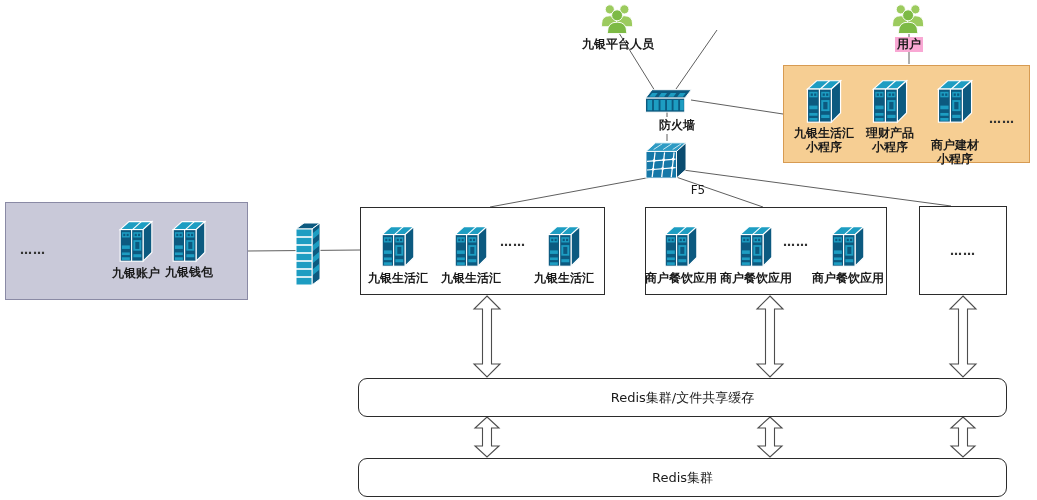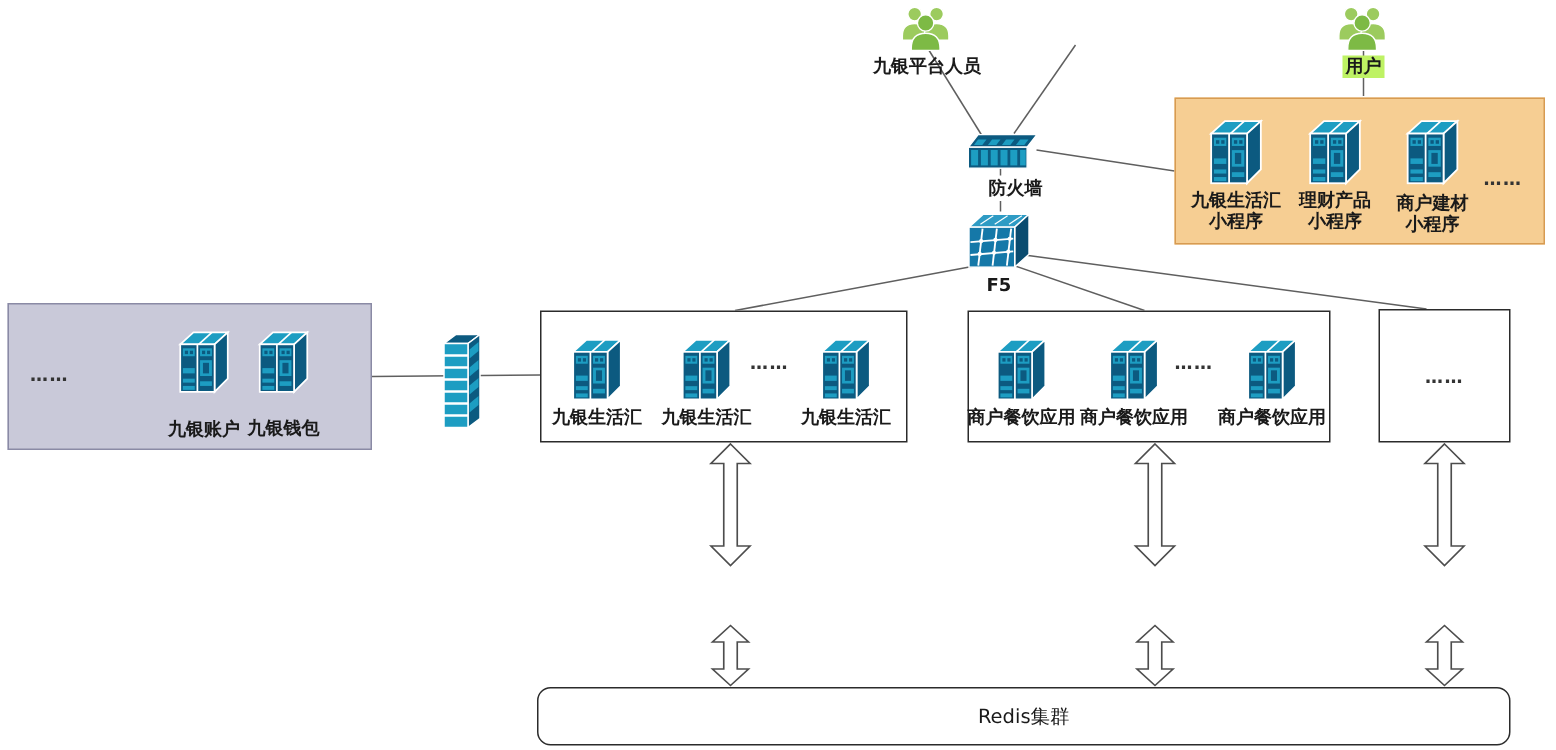--- a/index.html
+++ b/index.html
@@ -152,71 +152,71 @@
   <div class="node" style="left:578px;top:3px">
     <svg class="icon" width="40" height="31">
         <use href="#sym-people"></use>
       </svg>
     <div class="nlbl">九银平台人员</div>
   </div>
   <div class="node" style="left:869px;top:3px">
     <svg class="icon" width="40" height="31" style="background:#fff">
         <use href="#sym-people"></use>
       </svg>
-    <div class="nlbl bgw" style="background:#bef264;padding:0 2px">用户</div>
+    <div class="nlbl bgw" style="background:#f9a8d4;padding:0 2px">用户</div>
   </div>
 
   <svg class="icon" style="position:absolute;left:640px;top:86px;z-index:3" width="54" height="28">
       <use href="#sym-firewall"></use>
     </svg>
   <div class="lbl bgw" style="left:648px;top:117px;width:54px">防火墙</div>
 
   <svg class="icon" style="position:absolute;left:644px;top:140px;z-index:3" width="44" height="40">
       <use href="#sym-f5"></use>
     </svg>
-  <div class="lbl" style="left:644px;top:183px;width:44px;font-weight:700">F5</div>
+  <div class="lbl" style="left:676px;top:183px;width:44px;font-weight:400">F5</div>
 
   <div class="zone zone-orange" style="left:783px;top:65px;width:247px;height:98px">
     <div class="node" style="left:0px;top:12px">
       <svg class="icon" width="38" height="46">
           <use href="#sym-server"></use>
         </svg>
       <div class="nlbl2" style="margin-top:2px">九银生活汇</div>
       <div class="nlbl2">小程序</div>
     </div>
     <div class="node" style="left:66px;top:12px">
       <svg class="icon" width="38" height="46">
           <use href="#sym-server"></use>
         </svg>
       <div class="nlbl2" style="margin-top:2px">理财产品</div>
       <div class="nlbl2">小程序</div>
     </div>
     <div class="node" style="left:131px;top:12px">
       <svg class="icon" width="38" height="46">
           <use href="#sym-server"></use>
         </svg>
-      <div class="nlbl2" style="margin-top:4px">商户建材</div>
+      <div class="nlbl2" style="margin-top:14px">商户建材</div>
       <div class="nlbl2">小程序</div>
     </div>
     <div class="dots" style="left:205px;top:46px">……</div>
   </div>
 
   <div class="zone zone-purple" style="left:5px;top:202px;width:243px;height:98px">
     <div class="dots" style="left:14px;top:40px">……</div>
     <div class="node" style="left:90px;top:16px">
       <svg class="icon" width="36" height="44">
           <use href="#sym-server"></use>
         </svg>
-      <div class="nlbl2" style="margin-top:16px">九银账户</div>
+      <div class="nlbl2" style="margin-top:3px">九银账户</div>
     </div>
     <div class="node" style="left:143px;top:16px">
       <svg class="icon" width="36" height="44">
           <use href="#sym-server"></use>
         </svg>
-      <div class="nlbl2" style="margin-top:15px">九银钱包</div>
+      <div class="nlbl2" style="margin-top:2px">九银钱包</div>
     </div>
   </div>
 
   <svg class="brick" style="left:292px;top:221px" width="32" height="66">
       <use href="#sym-brick"></use>
     </svg>
 
   <div class="appbox" style="left:360px;top:207px;width:245px;height:88px">
     <div class="node" style="left:-3px;top:16px">
       <svg class="icon" width="36" height="44">
@@ -258,18 +258,21 @@
         </svg>
       <div class="nlbl2" style="margin-top:3px">商户餐饮应用</div>
     </div>
     <div class="dots" style="left:134px;top:27px;width:32px;text-align:center">……</div>
   </div>
 
   <div class="appbox" style="left:919px;top:206px;width:88px;height:89px">
     <div class="dotsflex">……</div>
   </div>
 
+  <div class="bar" style="left:358px;top:378px;width:649px;height:39px">
+    <span>Redis集群/文件共享缓存</span>
+  </div>
 
   <div class="bar" style="left:358px;top:458px;width:649px;height:39px">
     <span>Redis集群</span>
   </div>
 
 </div>
 
 </body></html>

